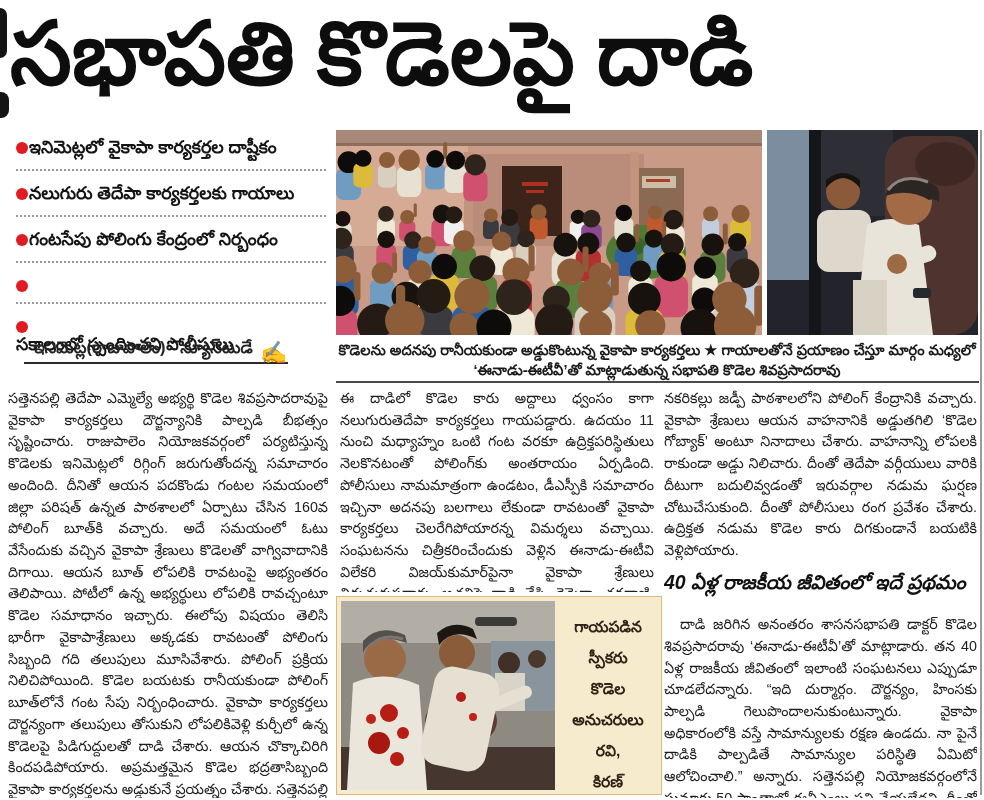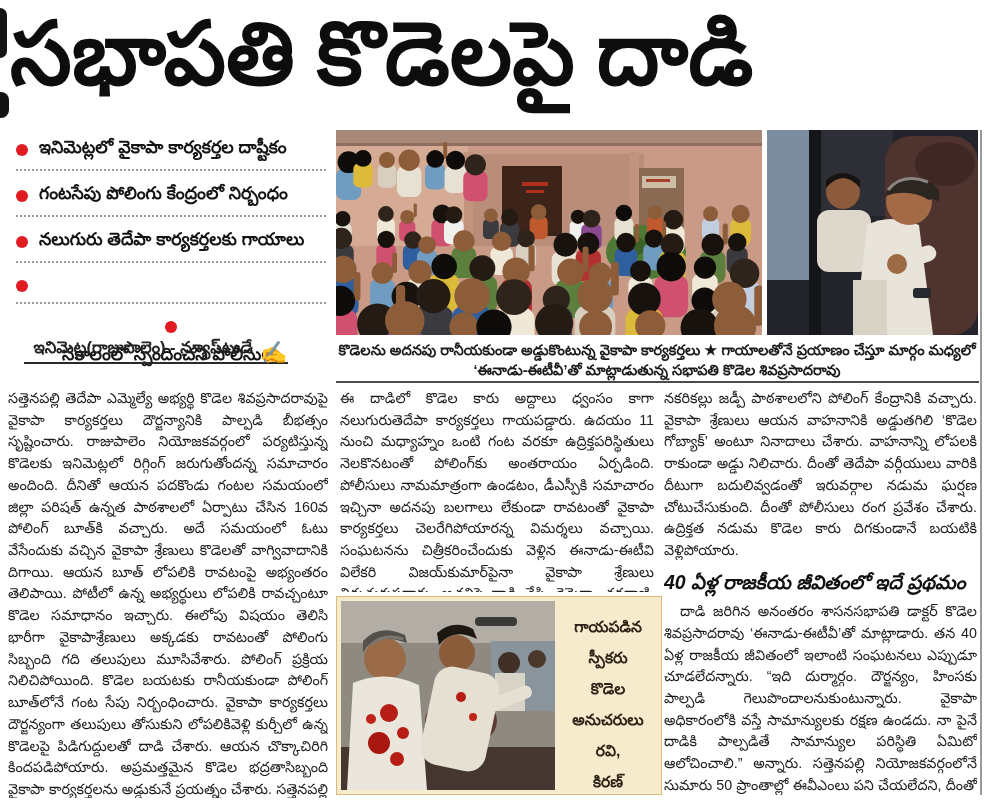--- a/index.html
+++ b/index.html
@@ -8,21 +8,21 @@
   
   .headline{position:absolute;left:10px;top:-18px;width:972px;height:146px;
             font-family:"Liberation Serif",serif;font-weight:800;font-size:88px;
             line-height:146px;color:#0d0d0d;white-space:nowrap;overflow:hidden;}
   
   .edge-mark{position:absolute;left:0;background:#141414;border-radius:0 8px 8px 0;}
   .em1{top:8px;width:7px;height:50px;}
   .em2{top:92px;width:9px;height:26px;}
   
   .highlights{position:absolute;left:16px;top:132px;width:310px;}
-  .h-item{display:flex;gap:11px;align-items:center;padding:5px 0 10px;
+  .h-item{display:flex;gap:1px;align-items:flex-start;padding:5px 0 10px;
           border-bottom:2px dotted #9a9a9a;margin-bottom:7px;}
   .h-item:last-child{border-bottom:none;flex-direction:column;}
   .dot{width:12px;height:12px;border-radius:50%;flex:none;margin-top:5px;}
   .h-text{font-size:17.5px;font-weight:bold;color:#141414;line-height:1.25;}
   
   .byline{position:absolute;left:24px;top:338px;width:264px;border-bottom:2px solid #2a2a2a;
           display:flex;align-items:flex-end;justify-content:flex-end;gap:8px;
           padding-bottom:1px;font-weight:bold;font-size:16.5px;color:#222;}
   .pen-icon{font-size:22px;line-height:1;transform:translateY(3px);}
   
@@ -35,21 +35,21 @@
   .caption-rule{position:absolute;left:336px;top:381px;width:643px;border-top:2px solid #4a4a4a;}
   .right-rule{position:absolute;left:980px;top:130px;width:2px;height:665px;background:#9a9a9a;}
   
   .col{position:absolute;top:388px;font-size:14.3px;line-height:1.52;text-align:justify;
        color:#1d1d1d;overflow:hidden;}
   .col1{left:8px;width:320px;height:410px;}
   .col2{left:340px;width:314px;height:204px;}
   .col3{left:664px;width:313px;height:410px;}
   .p2{text-indent:16px;margin-top:2px;}
   .subhead{font-size:19.5px;font-weight:bold;font-style:italic;color:#111;
-           margin:9px 0 7px;text-align:left;line-height:1.2;text-indent:0;}
+           margin:9px 0 20px;text-align:left;line-height:1.2;text-indent:0;}
   
   .inset{position:absolute;left:336px;top:596px;width:326px;height:199px;
          box-sizing:border-box;display:flex;}
   .inset-photo{width:214px;height:189px;margin:4px 0 0 4px;flex:none;}
   .inset-caption{flex:1;display:flex;flex-direction:column;justify-content:center;
                  align-items:center;gap:10px;font-size:15.5px;font-weight:bold;color:#2e2317;margin-top:20px;}
 </style>
 </head>
 <body>
 
@@ -60,25 +60,25 @@
   <div class="edge-mark em1"></div>
   <div class="edge-mark em2"></div>
 
   <div class="highlights">
     <div class="h-item">
       <span class="dot" style="background: rgb(224, 27, 34);"></span>
       <span class="h-text">ఇనిమెట్లలో వైకాపా కార్యకర్తల దాష్టీకం</span>
     </div>
     <div class="h-item">
       <span class="dot" style="background: rgb(224, 27, 34);"></span>
+      <span class="h-text">నలుగురు తెదేపా కార్యకర్తలకు గాయాలు</span>
+    </div>
+    <div class="h-item">
+      <span class="dot" style="background: rgb(224, 27, 34);"></span>
       <span class="h-text">గంటసేపు పోలింగు కేంద్రంలో నిర్బంధం</span>
-    </div>
-    <div class="h-item">
-      <span class="dot" style="background: rgb(224, 27, 34);"></span>
-      <span class="h-text">నలుగురు తెదేపా కార్యకర్తలకు గాయాలు</span>
     </div>
     <div class="h-item">
       <span class="dot" style="background: rgb(224, 27, 34);"></span>
     </div>
     <div class="h-item">
       <span class="dot" style="background: rgb(224, 27, 34);"></span>
       <span class="h-text">సకాలంలో స్పందించని పోలీసులు</span>
     </div>
   </div>
 

